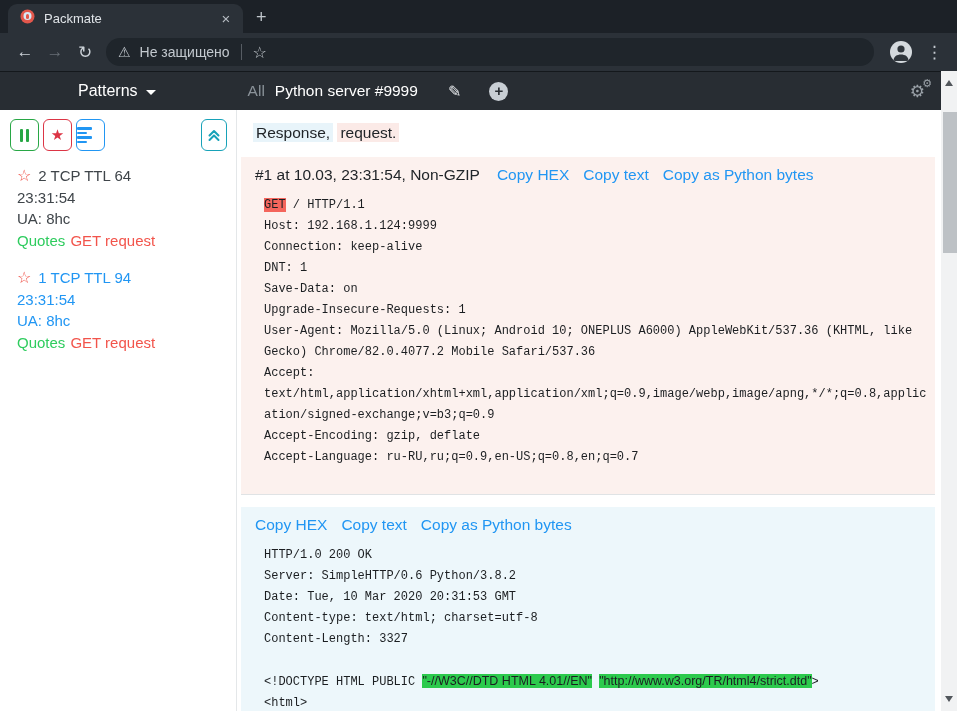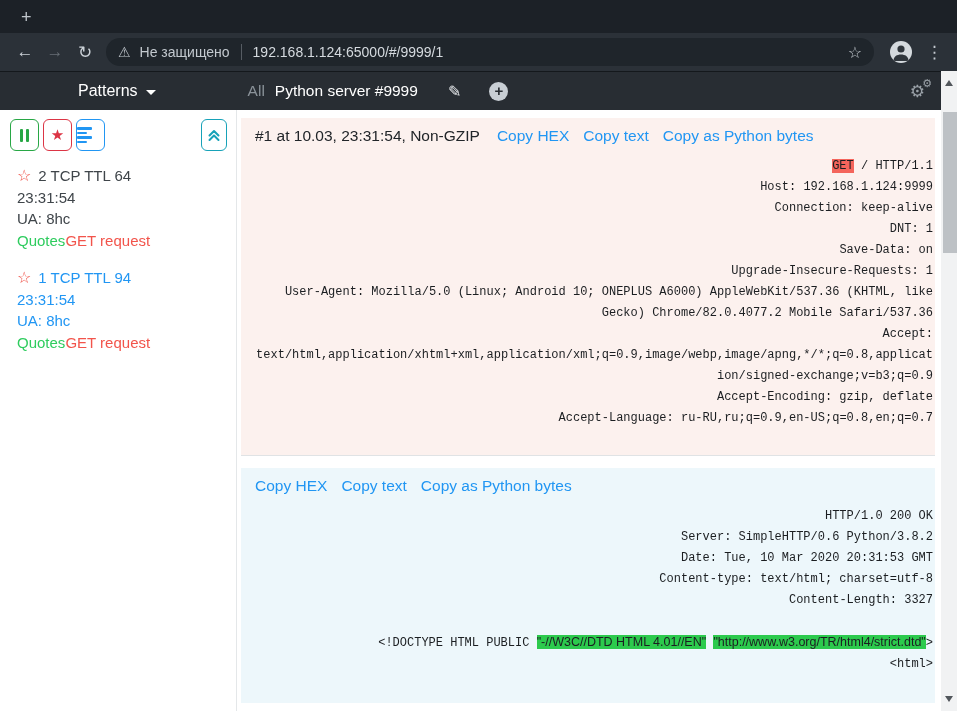--- a/index.html
+++ b/index.html
@@ -56,65 +56,75 @@
   .sbtn.lines { width: 29px; border-color: #2196f3; flex-direction: column; gap: 2px; }
   .lbar { display: block; height: 2.5px; background: #2196f3; border-radius: 1px; align-self: flex-start; margin-left: 0; }
   .lbar.w1 { width: 15px; } .lbar.w2 { width: 10px; }
   .sbtn.collapse { width: 26px; border-color: #17a2b8; }
 
   .stream { margin-top: 14px; padding-left: 17px; }
   .stream-item { margin-bottom: 16px; font-size: 15px; line-height: 21.5px; color: #3f454a; cursor: pointer; }
   .si-star { color: #ef4c42; margin-right: 7px; font-size: 16px; cursor: pointer; }
   .stream-item.selected .si-title, .stream-item.selected .si-time, .stream-item.selected .si-ua { color: var(--accent-blue); }
   .tag-g { color: var(--green); }
-  .tag-r { color: var(--red); }
+  .tag-r { color: var(--red); margin-left: 5px; }
   .no-results { text-align: center; color: #9aa0a6; font-size: 16px; margin-top: 22px; }
 
   
   .main { flex: 1; padding: 8px 6px 0 4px; overflow: hidden; min-width: 0; }
   .summary { font-size: 15.5px; color: #212529; margin: 6px 0 15px 12px; white-space: pre-wrap; }
   .summary .seg { padding: 1px 3px; }
   .seg-blue { background: var(--summary-blue-bg); }
   .seg-pink { background: var(--summary-pink-bg); }
 
-  .packet { padding: 9px 18px 26px 14px; margin-bottom: 12px; text-align: right; }
+  .packet { padding: 9px 18px 26px 14px; margin-bottom: 12px; }
   .packet.request { background: var(--request-bg); border-bottom: 1px solid #e0e3e5; }
   .packet.response { background: var(--response-bg); min-height: 235px; }
   .packet-head { font-size: 15.5px; color: #212529; margin-bottom: 11px; display: flex; gap: 14px; align-items: baseline; }
   .packet-title { margin-right: 3px; }
   .copy-link { color: var(--accent-blue); text-decoration: none; cursor: pointer; }
   .payload { font-family: "Liberation Mono", "DejaVu Sans Mono", monospace; font-size: 12px; line-height: 21px; color: #1b1e21; white-space: pre-wrap; overflow-wrap: break-word; width: 678px; }
-  .pl-line { min-height: 21px; }
+  .pl-line { min-height: 21px; margin-left: 9px; }
   .hl-red { background: var(--hl-red); }
   .hl-green { background: var(--hl-green); font-family: "Liberation Sans", sans-serif; font-size: 12.5px; }
 
   
   .scrollbar { width: 16px; flex: none; background: #f1f2f3; position: relative; cursor: pointer; }
   .sb-up { position: absolute; top: 9px; left: 3.5px; width: 0; height: 0; border-left: 4.5px solid transparent; border-right: 4.5px solid transparent; border-bottom: 6px solid #51565b; }
   .sb-down { position: absolute; bottom: 9px; left: 3.5px; width: 0; height: 0; border-left: 4.5px solid transparent; border-right: 4.5px solid transparent; border-top: 6px solid #51565b; }
   .sb-thumb { position: absolute; top: 41px; left: 2px; width: 14px; height: 141px; background: #bdc1c5; }
 </style>
 </head>
 <body>
 
 <div class="stage">
 
   <div class="tabstrip">
+    <div class="btab">
+      <span class="favicon">
+        <svg width="15" height="15" viewBox="0 0 15 15">
+            <circle cx="7.5" cy="7.5" r="7" fill="#e2574c"></circle>
+            <circle cx="7.5" cy="7" r="4" fill="#d9e8f5"></circle>
+            <rect x="6" y="5" width="3" height="5" rx="1.5" fill="#e2574c"></rect>
+          </svg>
+      </span>
+      <span class="tab-title">Packmate</span>
+      <span class="tab-close">×</span>
+    </div>
     <span class="newtab">+</span>
   </div>
 
   <div class="toolbar">
     <span class="navicon">←</span>
     <span class="navicon fwd">→</span>
     <span class="navicon">↻</span>
     <div class="omnibox">
       <span class="warn">⚠</span>
       <span class="sec-label">Не защищено</span>
       <span class="omni-sep"></span>
-      <span class="url-text">192.168.1.124:65000/#/9999/1</span>
       <span class="omni-star">☆</span>
     </div>
     <span class="avatar">
       <svg width="22" height="22" viewBox="0 0 22 22">
           <circle cx="11" cy="8" r="3.6" fill="#30363c"></circle>
           <path d="M3.5 20c0-4.4 3.4-6.4 7.5-6.4s7.5 2 7.5 6.4z" fill="#30363c"></path>
         </svg>
     </span>
     <span class="dots">⋮</span>
   </div>
@@ -175,20 +185,21 @@
               <div class="stream-item selected">
                 <div><span class="si-star">☆</span><span class="si-title">1 TCP TTL 94</span></div>
                 <div class="si-time">23:31:54</div>
                 <div class="si-ua">UA: 8hc</div>
                 <div><span class="tag-g">Quotes</span><span class="tag-r">GET request</span></div>
               </div>
             </div>
         </aside>
 
         <main class="main">
+          <div class="summary"><span class="seg seg-blue">Response,</span><span> </span><span class="seg seg-pink">request.</span></div>
           <div>
               <section class="packet request">
                 <div class="packet-head">
                   <span class="packet-title">#1 at 10.03, 23:31:54, Non-GZIP</span>
                   <a href="#" class="copy-link">Copy HEX</a>
                   <a href="#" class="copy-link">Copy text</a>
                   <a href="#" class="copy-link">Copy as Python bytes</a>
                 </div>
                 <div class="payload"><div class="pl-line"><span class="hl-red">GET</span><span> / HTTP/1.1</span></div><div class="pl-line"><span>Host: 192.168.1.124:9999</span></div><div class="pl-line"><span>Connection: keep-alive</span></div><div class="pl-line"><span>DNT: 1</span></div><div class="pl-line"><span>Save-Data: on</span></div><div class="pl-line"><span>Upgrade-Insecure-Requests: 1</span></div><div class="pl-line"><span>User-Agent: Mozilla/5.0 (Linux; Android 10; ONEPLUS A6000) AppleWebKit/537.36 (KHTML, like Gecko) Chrome/82.0.4077.2 Mobile Safari/537.36</span></div><div class="pl-line"><span>Accept: text/html,application/xhtml+xml,application/xml;q=0.9,image/webp,image/apng,*/*;q=0.8,application/signed-exchange;v=b3;q=0.9</span></div><div class="pl-line"><span>Accept-Encoding: gzip, deflate</span></div><div class="pl-line"><span>Accept-Language: ru-RU,ru;q=0.9,en-US;q=0.8,en;q=0.7</span></div></div>
               </section>

